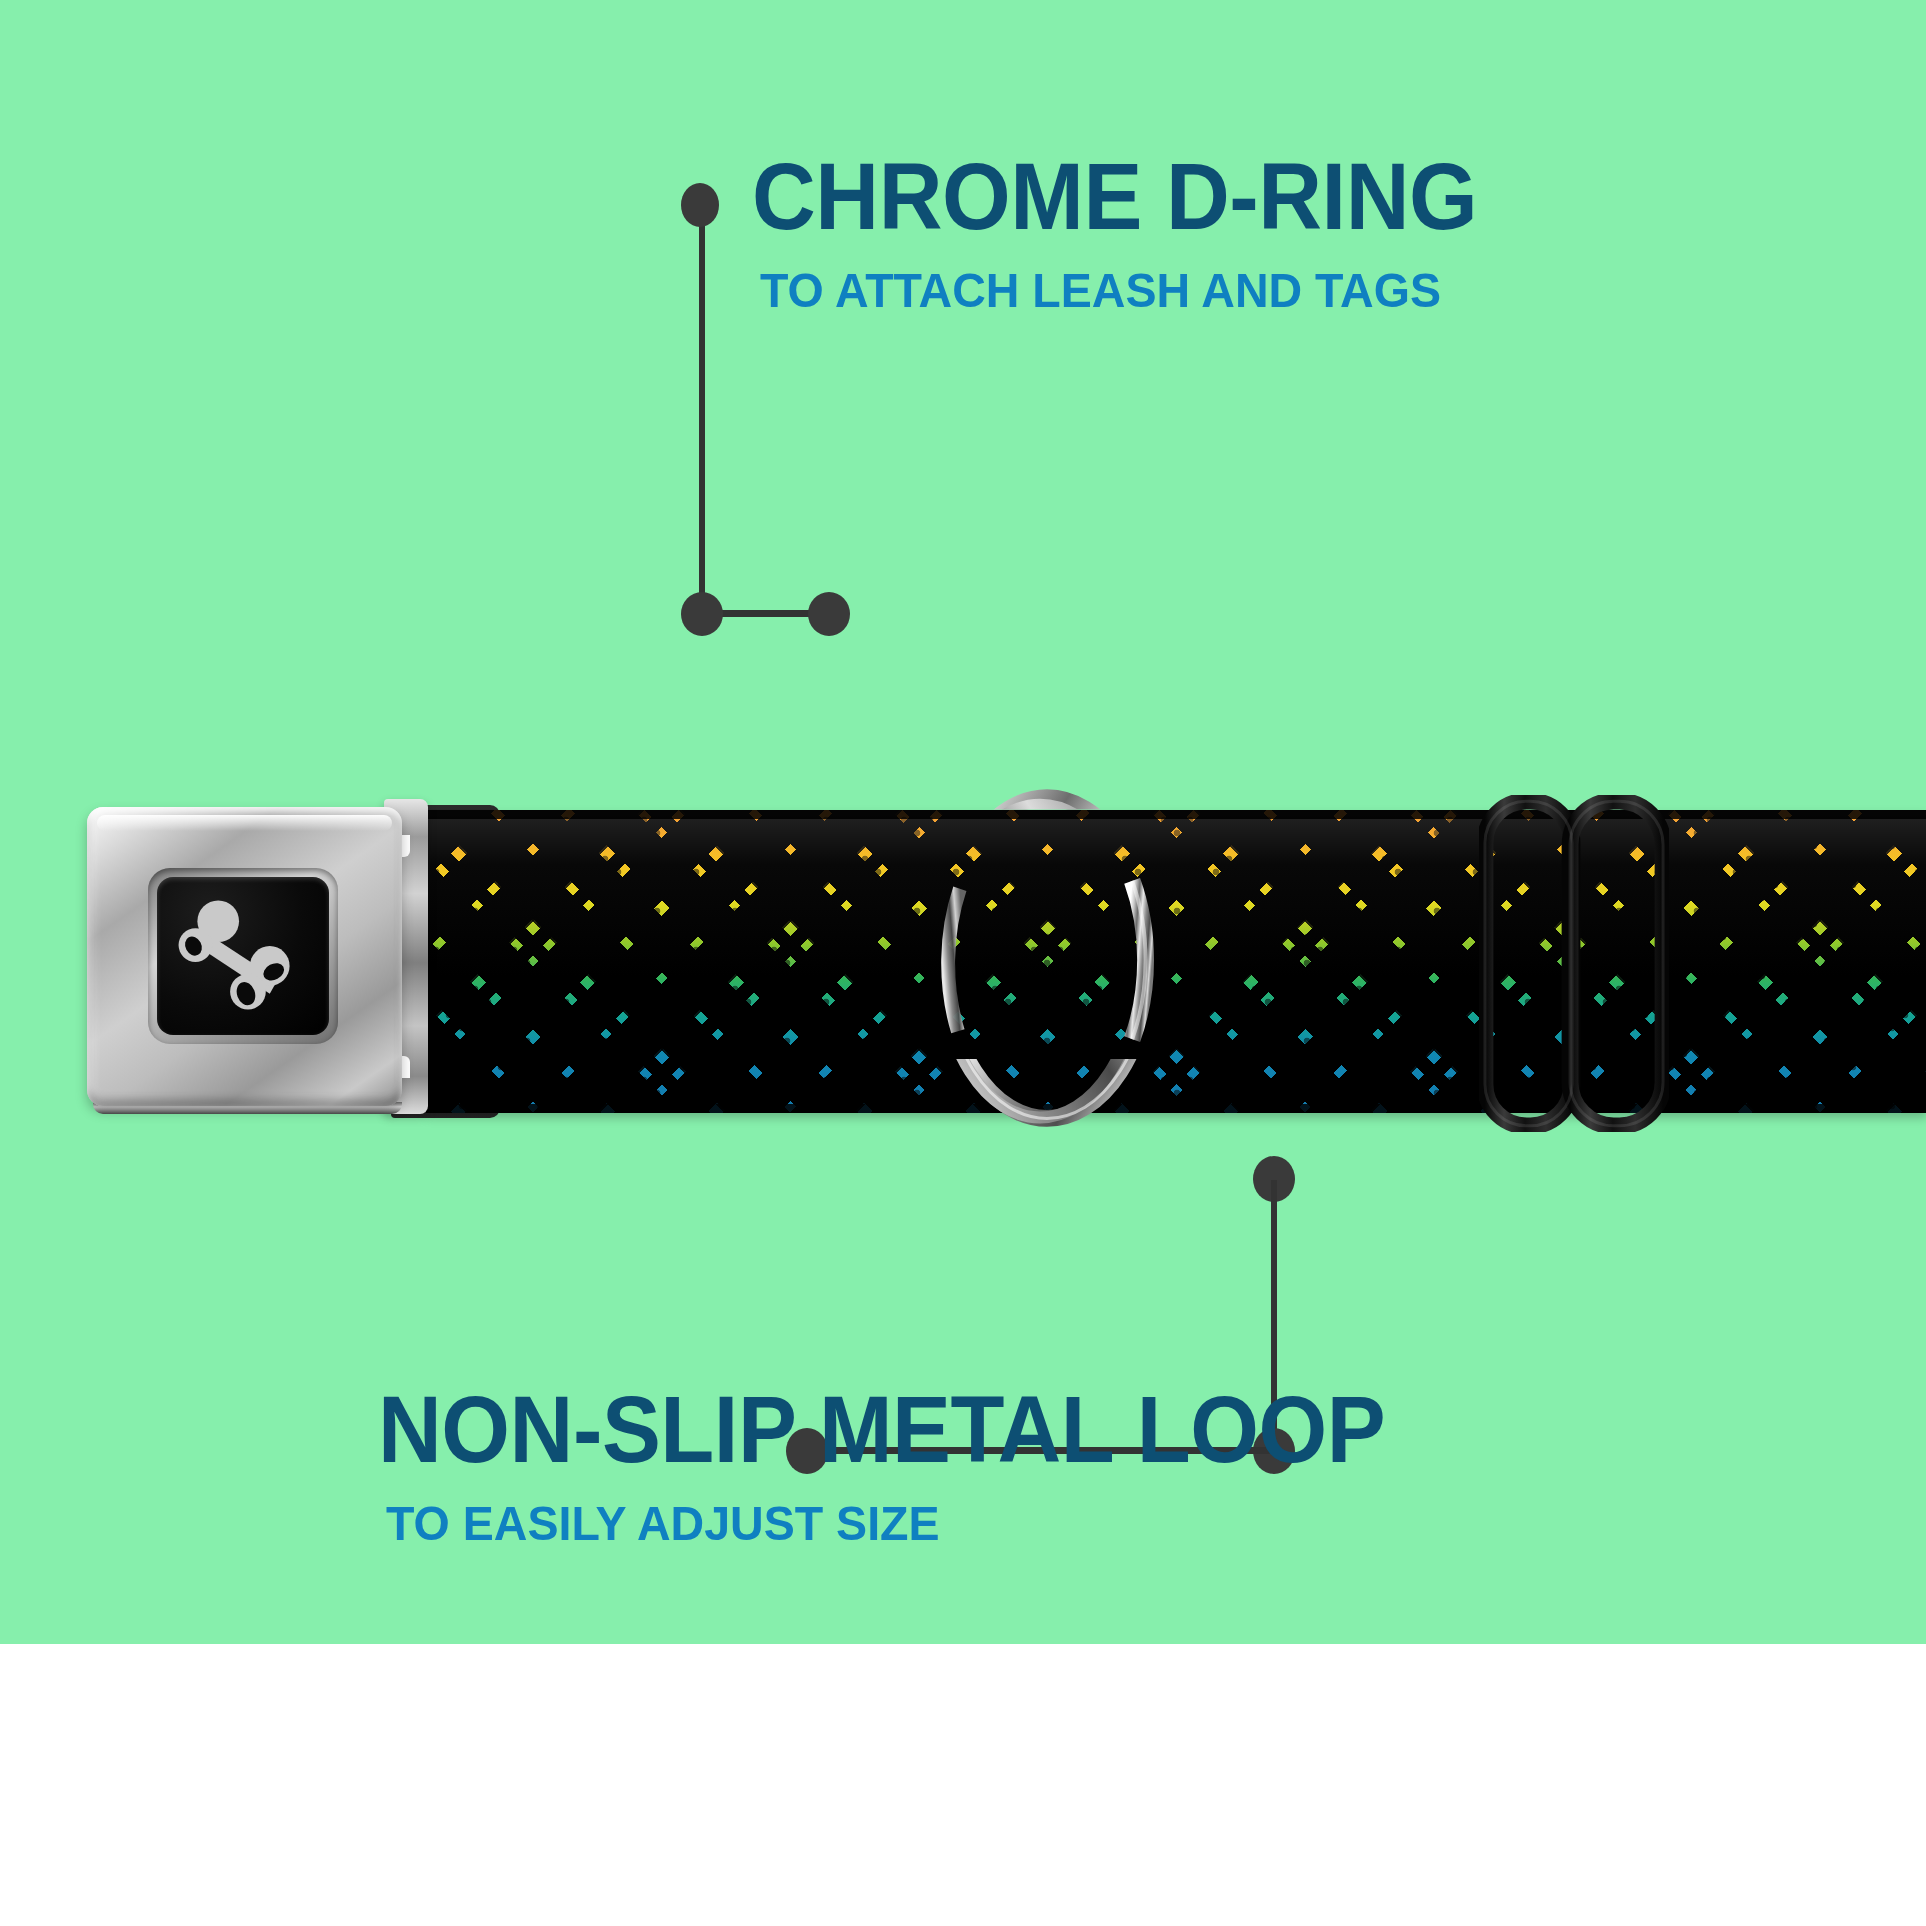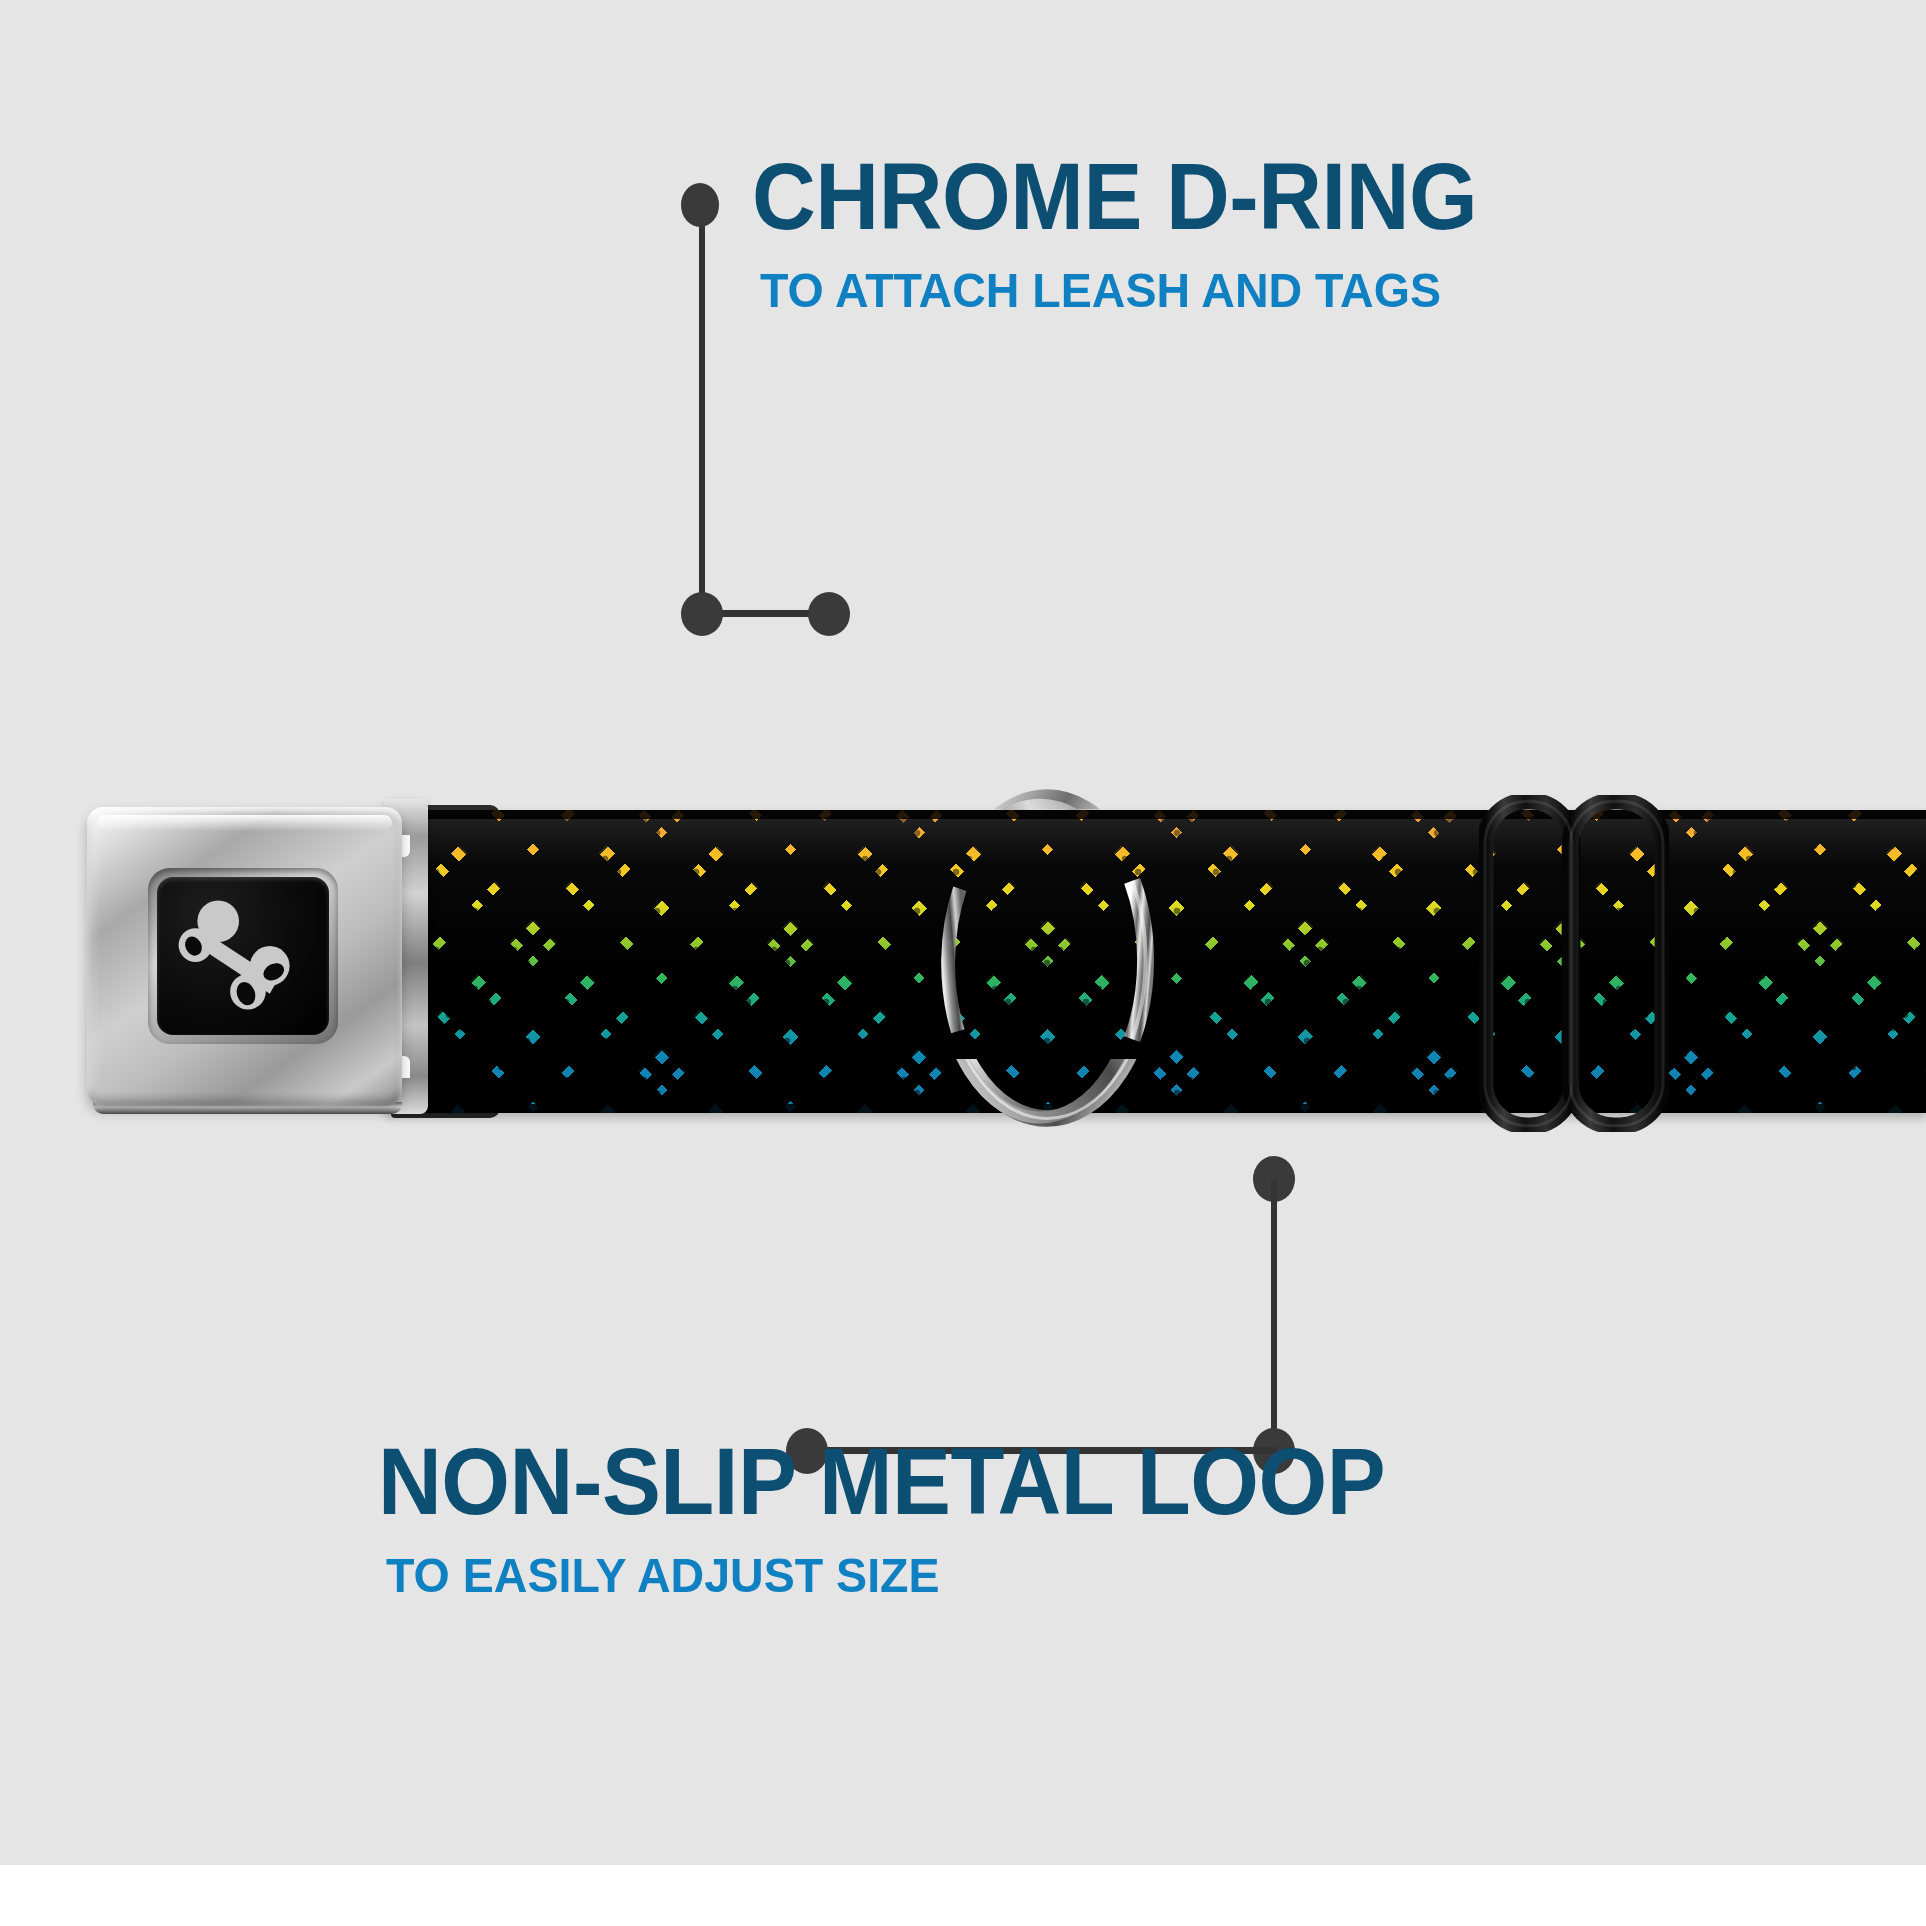--- a/index.html
+++ b/index.html
@@ -8,22 +8,22 @@
     background: #ffffff;
   }
   body {
     font-family: "Liberation Sans", sans-serif;
     -webkit-font-smoothing: antialiased;
   }
 
   #stage {
     position: relative;
     width: 1927px;
-    height: 1865px;
-    background: #e5e5e5;
+    height: 1644px;
+    background: #86efac;
     overflow: hidden;
   }
 
   
   .callout { position: absolute; }
 
   .callout-title {
     font-weight: bold;
     letter-spacing: -0.5px;
     line-height: 1;
@@ -37,21 +37,21 @@
     line-height: 1;
     white-space: nowrap;
     transform: scaleX(0.95);
     transform-origin: left center;
   }
 
   #callout-dring { left: 752px; top: 149px; }
   #callout-dring .callout-title { font-size: 95px; }
   #callout-dring .callout-sub { font-size: 49px; margin-top: 22px; margin-left: 8px; }
 
-  #callout-loop { left: 378px; top: 1434px; }
+  #callout-loop { left: 378px; top: 1382px; }
   #callout-loop .callout-title { font-size: 95px; }
   #callout-loop .callout-sub { font-size: 49px; margin-top: 22px; margin-left: 8px; }
 
   
   .leader-line { position: absolute; background: #333333; }
   .leader-dot {
     position: absolute;
     border-radius: 50%;
     background: #3a3a3a;
   }

